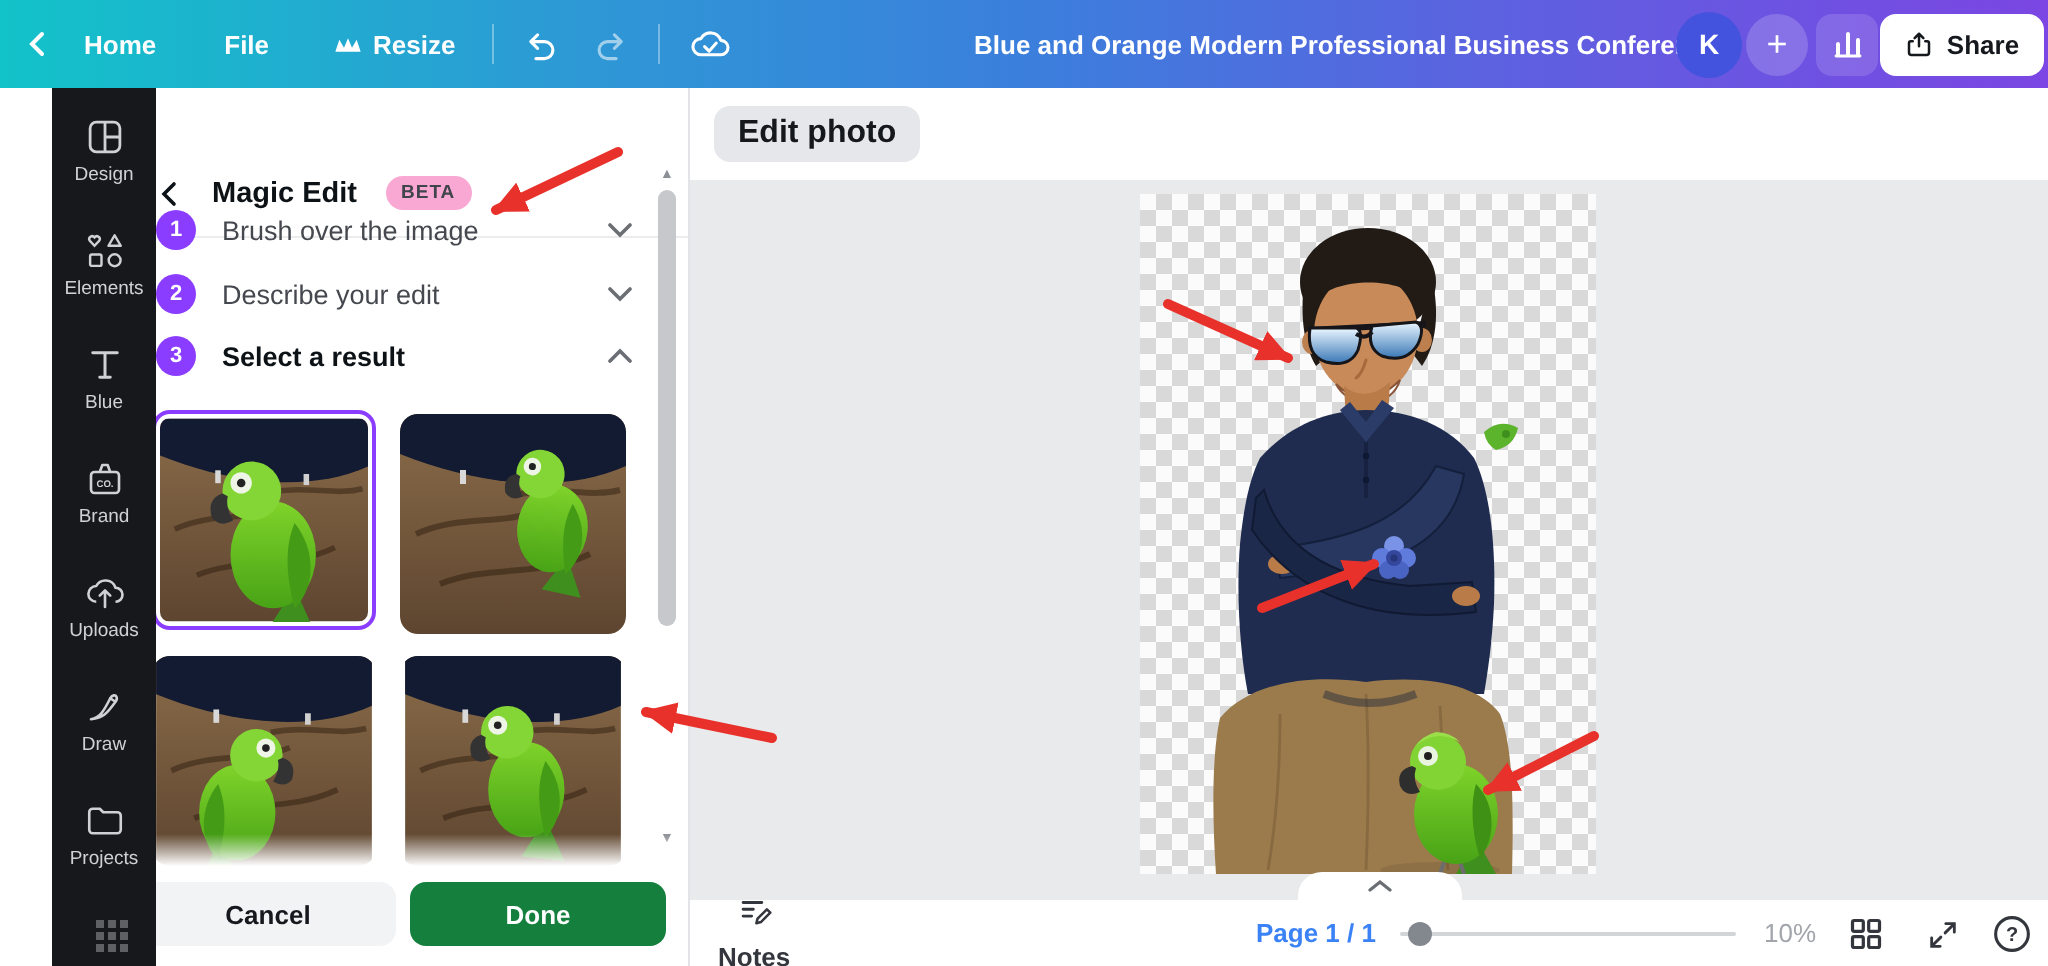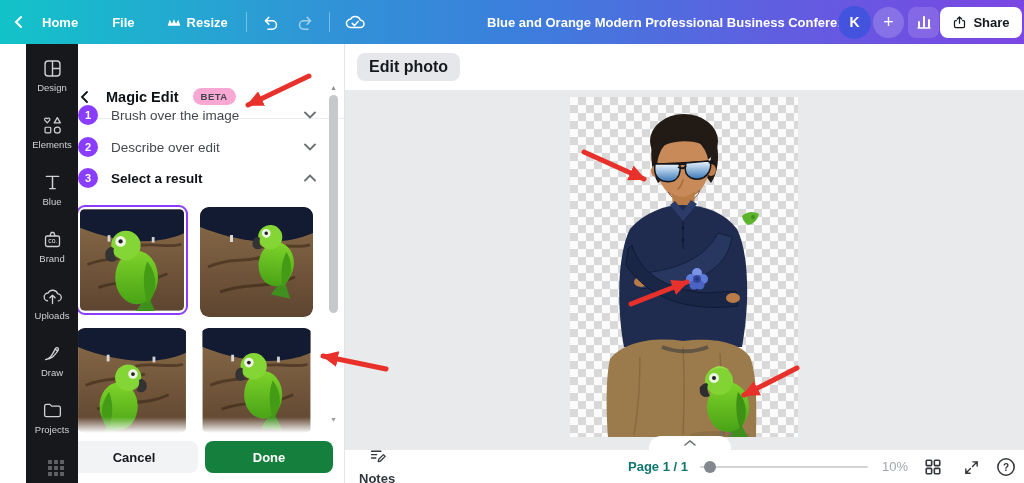--- a/index.html
+++ b/index.html
@@ -77,21 +77,21 @@
   #photo-stage svg { position:absolute; inset:0; }
   #pull-tab { position:absolute; left:304px; top:392px; width:82px; height:22px; background:#fff;
     border-radius:12px 12px 0 0; display:flex; align-items:flex-start; justify-content:center;
     padding-top:4px; cursor:pointer; z-index:6; }
 
   
   #bottombar { position:absolute; left:0; top:406px; right:0; height:33px; background:#fff;
     display:flex; align-items:center; z-index:5; }
   #notes { display:flex; align-items:center; gap:7px; margin-left:14px; font-size:13px;
     font-weight:700; color:#33363c; cursor:pointer;flex-direction:column; }
-  #page-indicator { position:absolute; left:283px; font-size:13px; font-weight:700; color:#0f766e; }
+  #page-indicator { position:absolute; left:283px; font-size:13px; font-weight:700; color:#3b82f6; }
   #zoom-slider { position:absolute; left:355px; width:168px; height:14px; cursor:pointer; }
   #zoom-track { position:absolute; left:0; top:6px; width:100%; height:2px; background:#d2d4d8; border-radius:1px;}
   #zoom-thumb { position:absolute; left:4px; top:1px; width:12px; height:12px; border-radius:50%; background:#83878e; }
   #zoom-pct { position:absolute; left:537px; font-size:13px; color:#a2a5ab; }
   .bb-icon { position:absolute; top:4px; width:26px; height:26px; display:flex; align-items:center;
     justify-content:center; cursor:pointer; color:#33363c; }
 
   
   #arrow-overlay { position:absolute; inset:0; z-index:40; pointer-events:none; }
 </style>
@@ -261,21 +261,21 @@
 
   <div class="step-row" style="top:58px;">
     <span class="step-num">1</span>
     <span class="step-label">Brush over the image</span>
     <svg width="12" height="8" viewBox="0 0 12 8">
       <polyline points="1,1.5 6,6.5 11,1.5" fill="none" stroke="#6b6e73" stroke-width="1.8" stroke-linecap="round"></polyline>
       </svg>
   </div>
   <div class="step-row" style="top:90px;">
     <span class="step-num">2</span>
-    <span class="step-label">Describe over edit</span>
+    <span class="step-label">Describe your edit</span>
     <svg width="12" height="8" viewBox="0 0 12 8">
       <polyline points="1,1.5 6,6.5 11,1.5" fill="none" stroke="#6b6e73" stroke-width="1.8" stroke-linecap="round"></polyline>
       </svg>
   </div>
   <div class="step-row" style="top:121px;">
     <span class="step-num">3</span>
     <span class="step-label bold">Select a result</span>
     <svg width="12" height="8" viewBox="0 0 12 8">
       <polyline points="1,6.5 6,1.5 11,6.5" fill="none" stroke="#6b6e73" stroke-width="1.8" stroke-linecap="round"></polyline>
       </svg>

